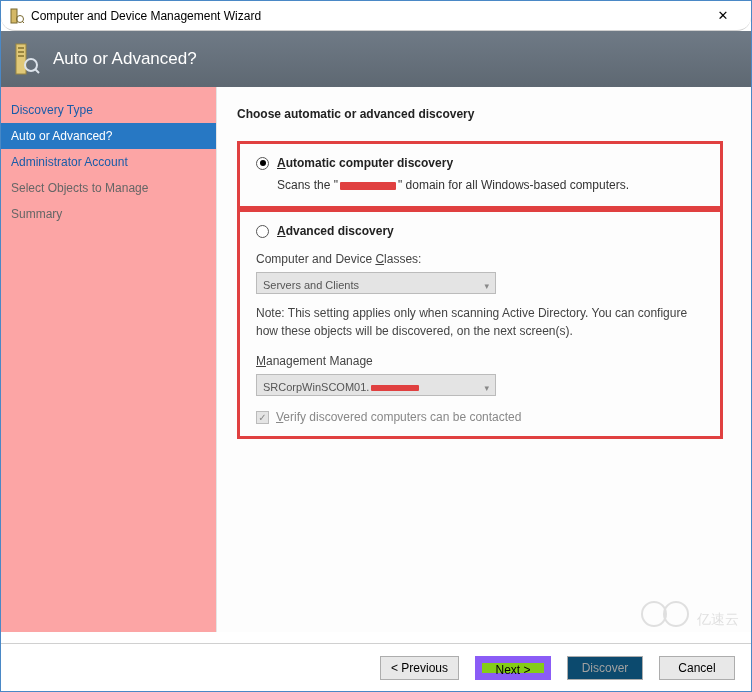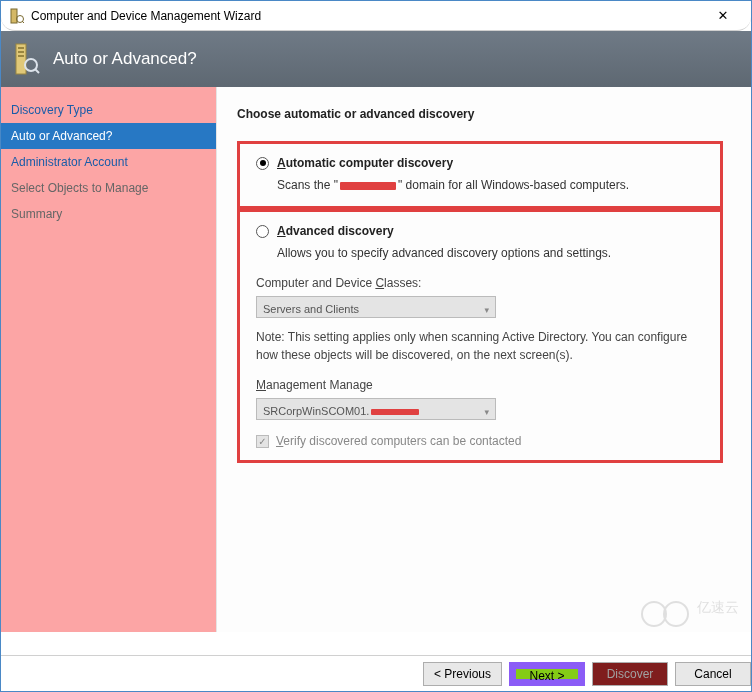--- a/index.html
+++ b/index.html
@@ -28,25 +28,25 @@
     .redacted { display: inline-block; width: 56px; height: 8px; background: #e04040; vertical-align: middle; margin: 0 2px; border-radius: 1px; }
     .field-label { font-size: 12px; color: #444; margin: 14px 0 6px 0; }
     .field-label .u { text-decoration: underline; }
     .combo { width: 240px; height: 22px; background: #e4e4e4; border: 1px solid #bbb; font-size: 11px; color: #555; padding: 2px 6px; display:flex; align-items:flex-end; justify-content:space-between; }
     .combo .chev { font-size: 9px; color: #888; }
     .note { font-size: 12px; color: #444; margin-top: 10px; line-height: 1.5; }
     .check-row { display: flex; align-items: center; margin-top: 14px; }
     .check { width: 13px; height: 13px; background: #e4e4e4; border: 1px solid #bbb; margin-right: 7px; display: flex; align-items: center; justify-content: center; color: #888; font-size: 10px; }
     .check-label { font-size: 12px; color: #888; }
     .check-label .u { text-decoration: underline; }
-    .footer { position: absolute; bottom: 0; left: 0; right: 0; height: 36px; border-top: 1px solid #d0d0d0; display: flex; justify-content: flex-end; align-items: center; gap: 7px; background:#fff; }
+    .footer { position: absolute; bottom: 0; left: 0; right: 0; height: 48px; border-top: 1px solid #d0d0d0; display: flex; justify-content: flex-end; align-items: center; padding-right: 16px; gap: 16px; background:#fff; }
     .btn { min-width: 76px; height: 24px; font-size: 12px; border: 1px solid #adadad; background: #e8e8e8; cursor: pointer; padding: 0 10px; }
     .btn.primary { background: #84cc16; border: 7px solid #8b5cf6; }
-    .btn.disabled { color: #a0a0a0; background: #7f1d1d; cursor: default; }
-    .watermark { position: absolute; right: 12px; bottom: 62px; opacity: 0.35; display:flex; align-items:flex-start; gap:4px; }
+    .btn.disabled { color: #a0a0a0; background: #0c4a6e; cursor: default; }
+    .watermark { position: absolute; right: 12px; bottom: 62px; opacity: 0.35; display:flex; align-items:flex-end; gap:4px; }
     .wm-circles { position:relative; width:52px; height:30px; }
     .wm-c { position:absolute; border:2px solid #aaa; border-radius:50%; width:26px; height:26px; }
     .wm-c1 { left:0; top:2px; }
     .wm-c2 { left:22px; top:2px; }
     .wm-text { font-size:14px; color:#aaa; font-weight: 400; }
   </style>
 </head>
 <body>
 
 <div class="titlebar">
@@ -91,21 +91,20 @@
       <div class="radio-desc">
         <span>Scans the "</span><span class="redacted"></span><span>" domain for all Windows-based computers.</span>
       </div>
     </div>
 
     <div class="option-box" style="">
       <div class="radio-row">
         <span class="radio"></span>
         <span class="radio-label"><span class="u">A</span><span>dvanced discovery</span></span>
       </div>
-      <div class="radio-desc">Allows you to specify advanced discovery options and settings.</div>
 
       <div class="field-label"><span>Computer and Device </span><span class="u">C</span><span>lasses:</span></div>
       <div class="combo">
         <span>Servers and Clients</span>
           <span class="chev">▾</span>
       </div>
       <div class="note">Note: This setting applies only when scanning Active Directory.  You can configure how these objects will be discovered, on the next screen(s).</div>
 
       <div class="field-label"><span class="u">M</span><span>anagement Manage</span></div>
       <div class="combo">

